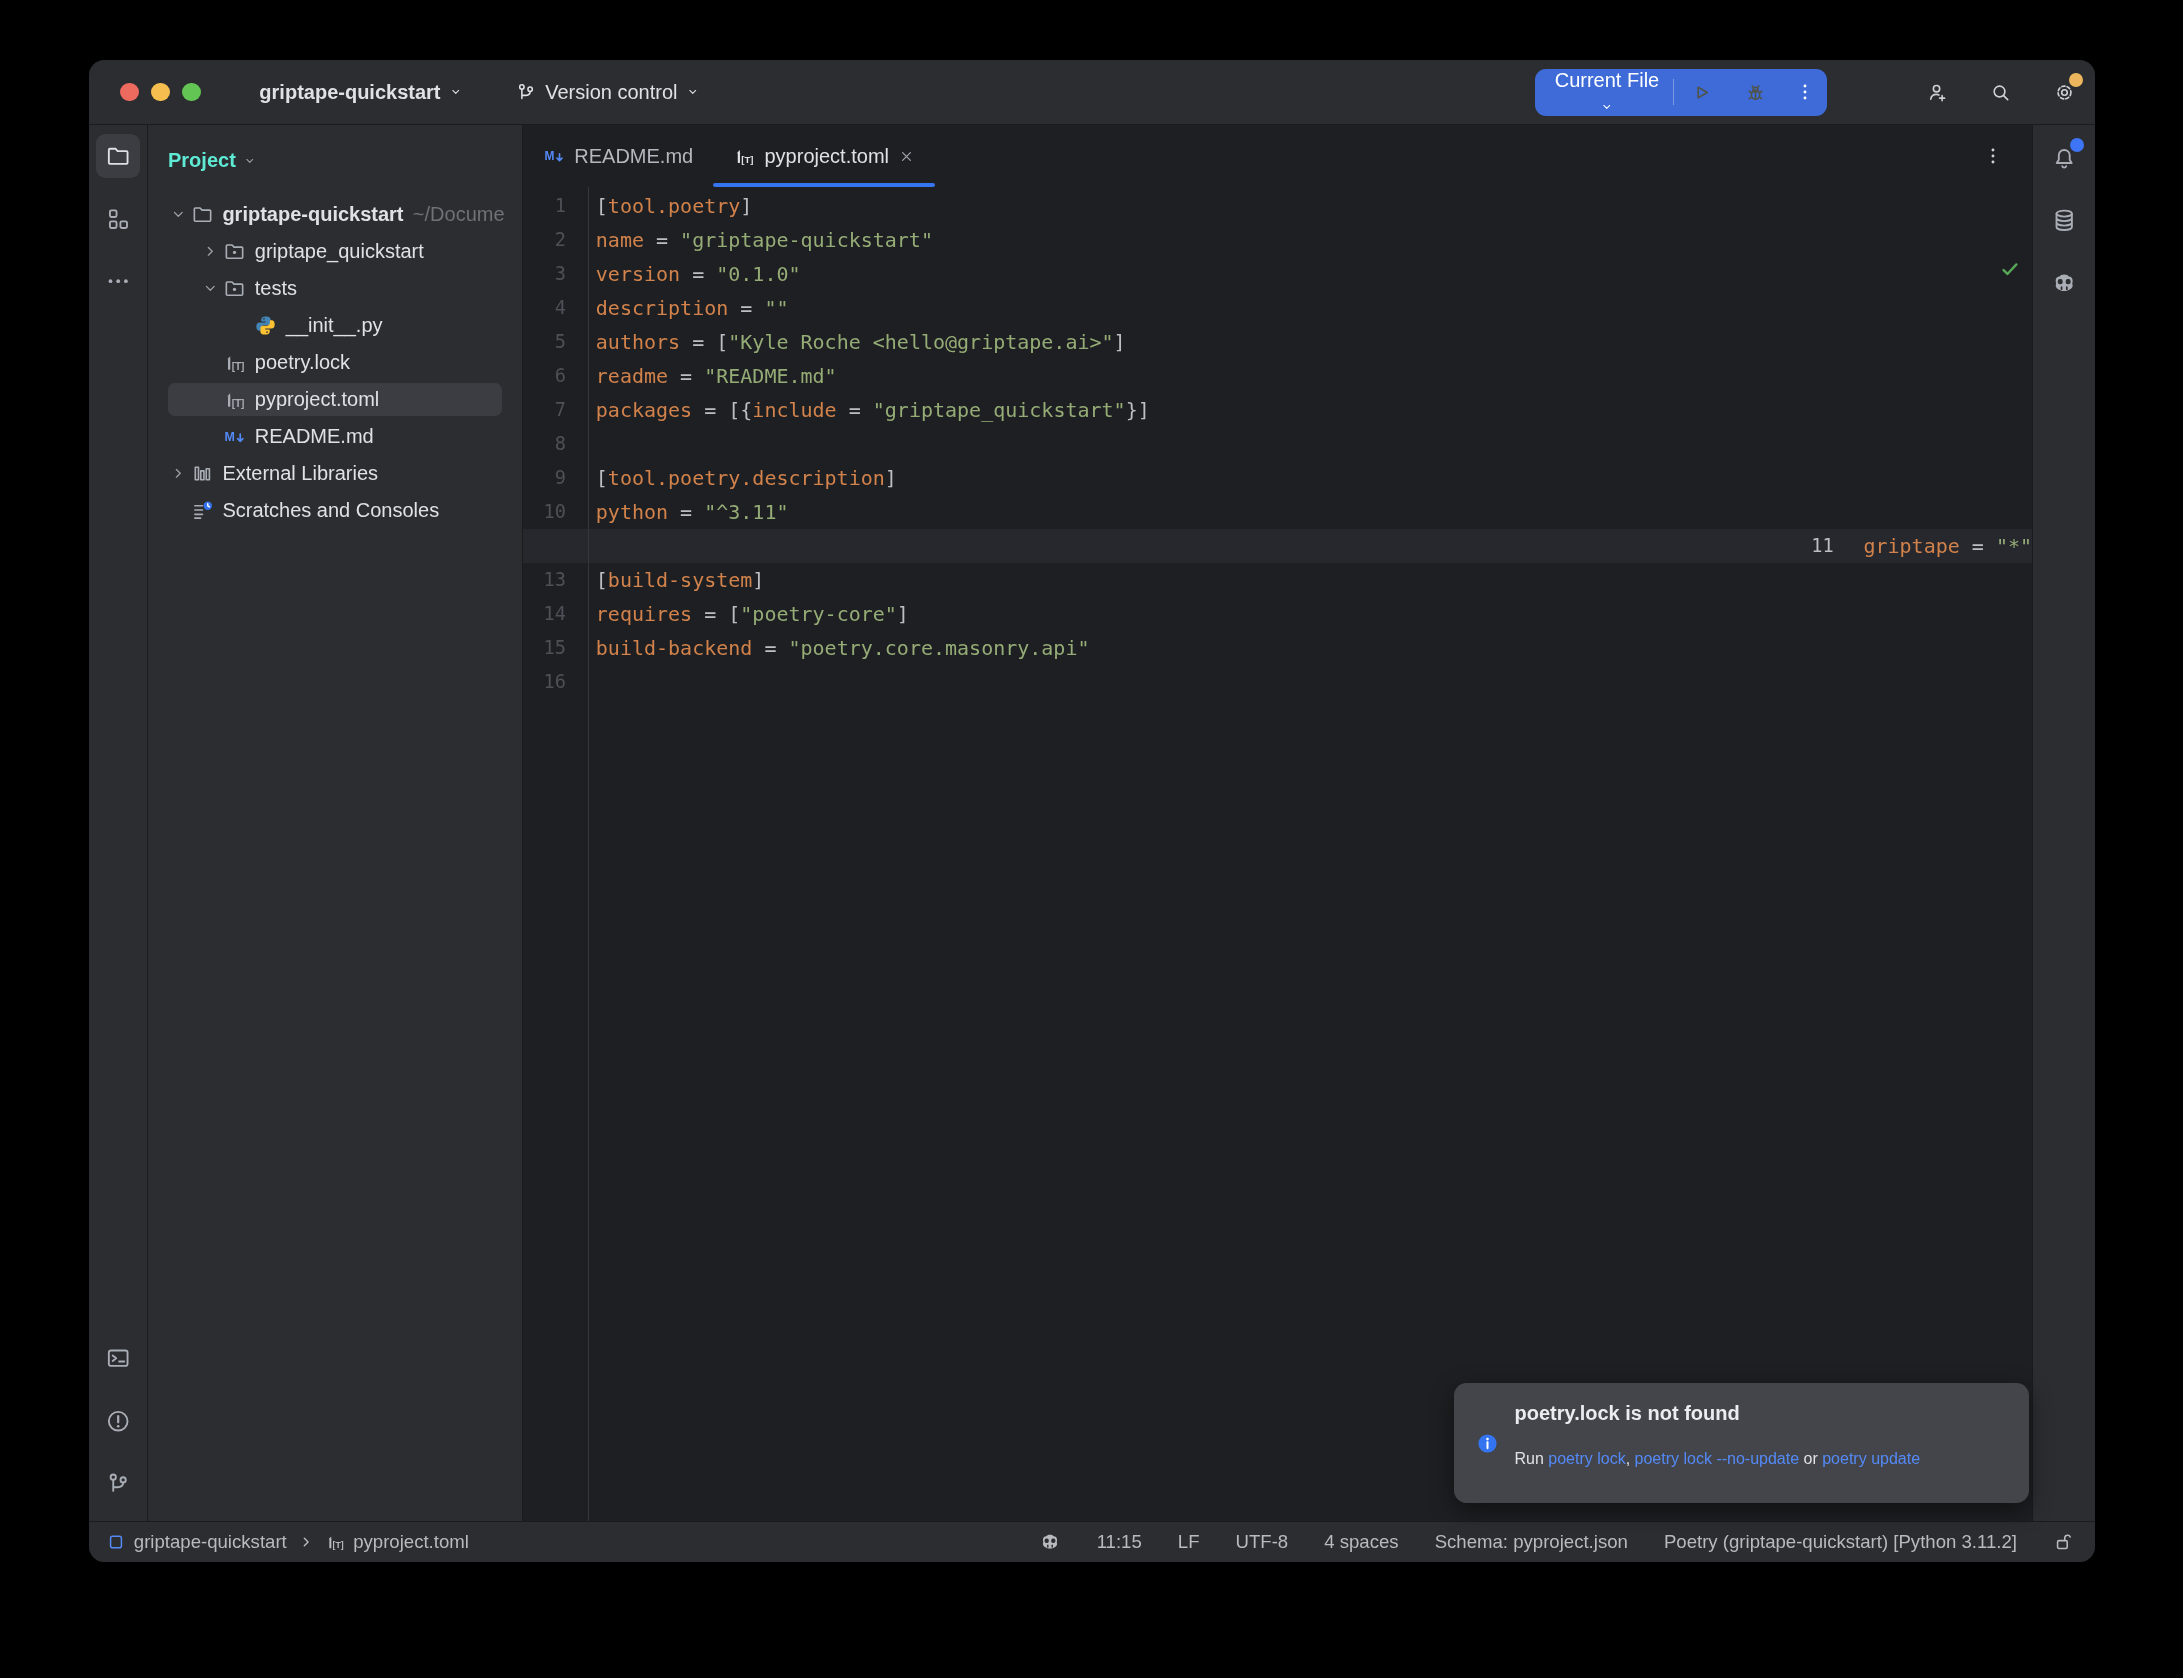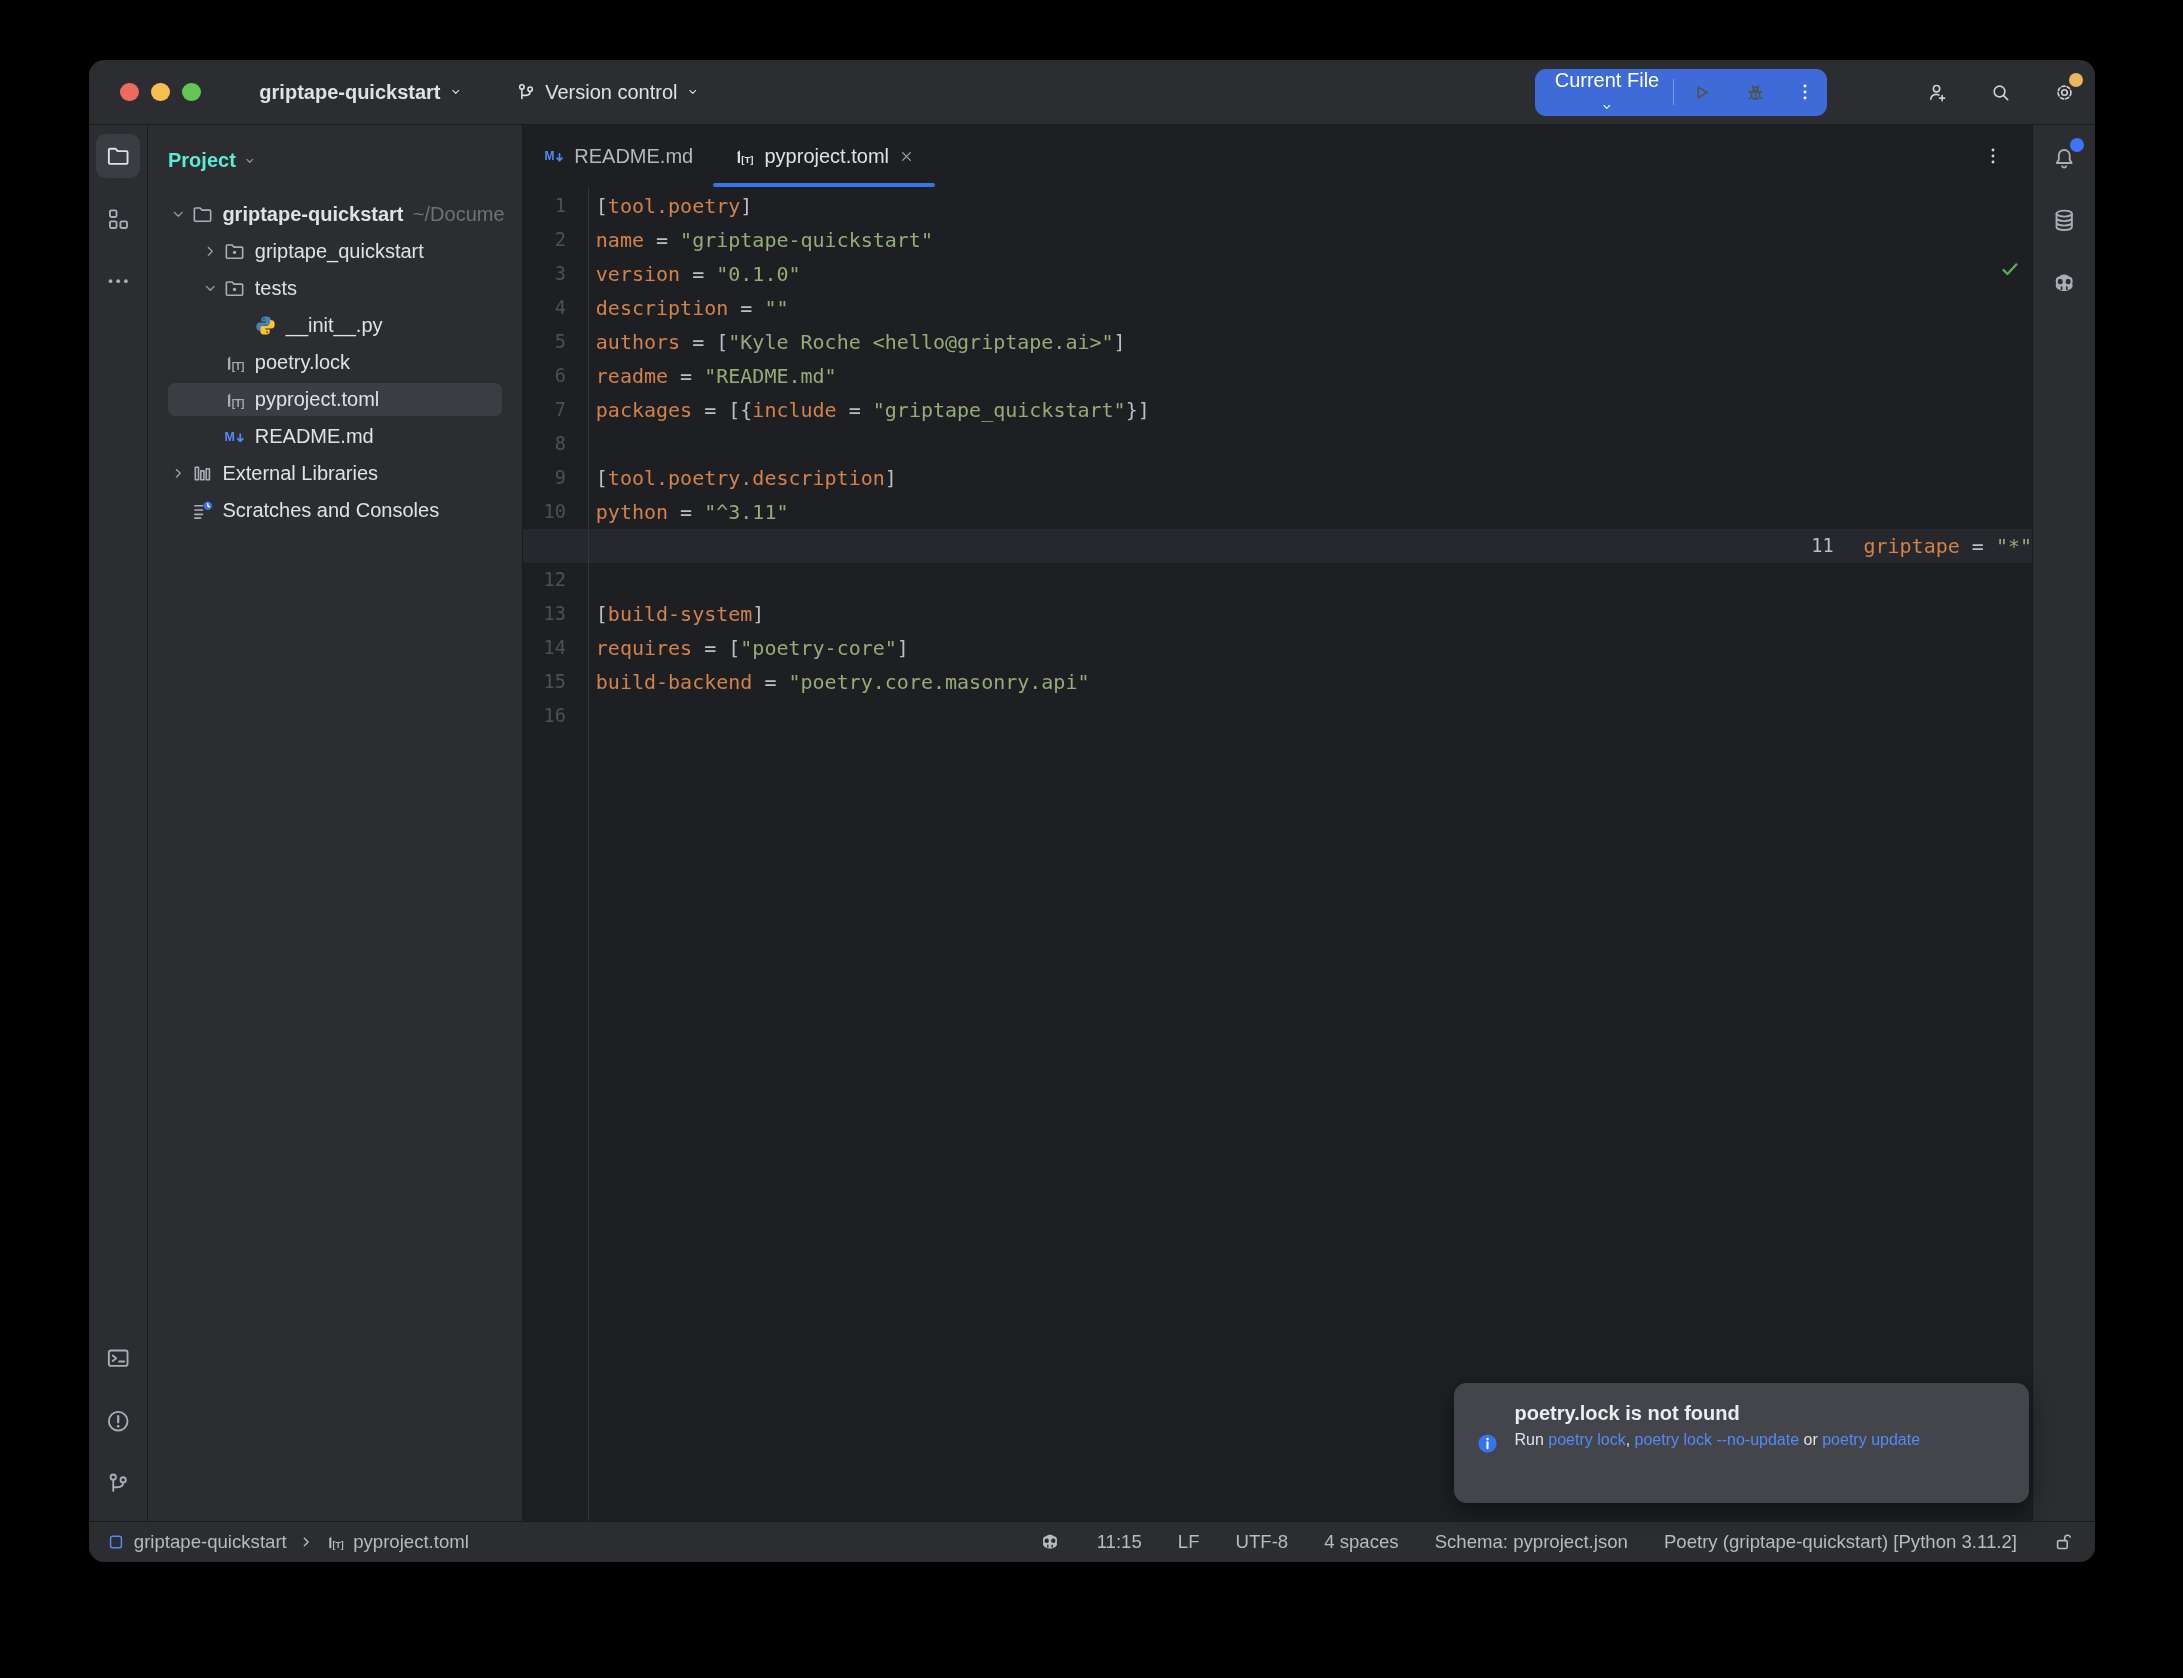--- a/index.html
+++ b/index.html
@@ -66,21 +66,21 @@
   .ln{flex:0 0 65px;width:65px;box-sizing:border-box;text-align:right;padding-right:22px;
       color:#4D5157;font-size:18.6px;}
   .cl.cur .ln{color:#BCBEC4;}
   .ct{white-space:pre;padding-left:7.8px;}
   .tk-k{color:#D2824B;} .tk-p{color:#BCBEC4;} .tk-s{color:#95AC76;}
   .inspect-check{position:absolute;top:71px;right:11px;color:#57A857;}
   
   .notif{position:absolute;left:1365px;top:1323px;width:575px;min-height:120px;box-sizing:border-box;
          background:#43454A;border-radius:12.4px;padding:18.6px 23px 18.6px 22px;
          box-shadow:0 7.8px 23px rgba(0,0,0,.45);display:flex;gap:15.5px;z-index:5;}
-  .notif-title{font-size:20px;font-weight:700;color:#EBECF0;margin-bottom:0;}
+  .notif-title{font-size:20px;font-weight:700;color:#EBECF0;margin-bottom:19px;}
   .notif-body{font-size:16px;color:#DFE1E5;line-height:30px;max-width:482px;}
   .notif-body .link{color:#548AF7;}
   
   .statusbar{height:40px;flex:0 0 40px;background:#2B2D30;border-top:0.8px solid #1A1B1D;
              display:flex;align-items:center;padding:0 20px 0 17px;font-size:18.6px;color:#B7BABF;}
   .sb-left{display:flex;align-items:center;gap:9.3px;}
   .sb-right{margin-left:auto;display:flex;align-items:flex-start;gap:36px;}
   .sb-item{display:flex;align-items:center;}
   .ic{display:inline-flex;align-items:center;justify-content:center;}
   .ic svg{display:block;}
@@ -490,24 +490,20 @@
    </div>
               <div class="cl ">
      <span class="ln">10</span>
      <span class="ct"><span class="tk-k">python</span><span class="tk-p"> = </span><span class="tk-s">"^3.11"</span></span>
    </div>
               <div class="cl cur">
      <span class="ln">11</span>
      <span class="ct"><span class="tk-k">griptape</span><span class="tk-p"> = </span><span class="tk-s">"*"</span></span>
    </div>
               <div class="cl ">
-     <span class="ln">12</span>
-     <span class="ct"></span>
-   </div>
-              <div class="cl ">
      <span class="ln">13</span>
      <span class="ct"><span class="tk-p">[</span><span class="tk-k">build-system</span><span class="tk-p">]</span></span>
    </div>
               <div class="cl ">
      <span class="ln">14</span>
      <span class="ct"><span class="tk-k">requires</span><span class="tk-p"> = [</span><span class="tk-s">"poetry-core"</span><span class="tk-p">]</span></span>
    </div>
               <div class="cl ">
      <span class="ln">15</span>
      <span class="ct"><span class="tk-k">build-backend</span><span class="tk-p"> = </span><span class="tk-s">"poetry.core.masonry.api"</span></span>

